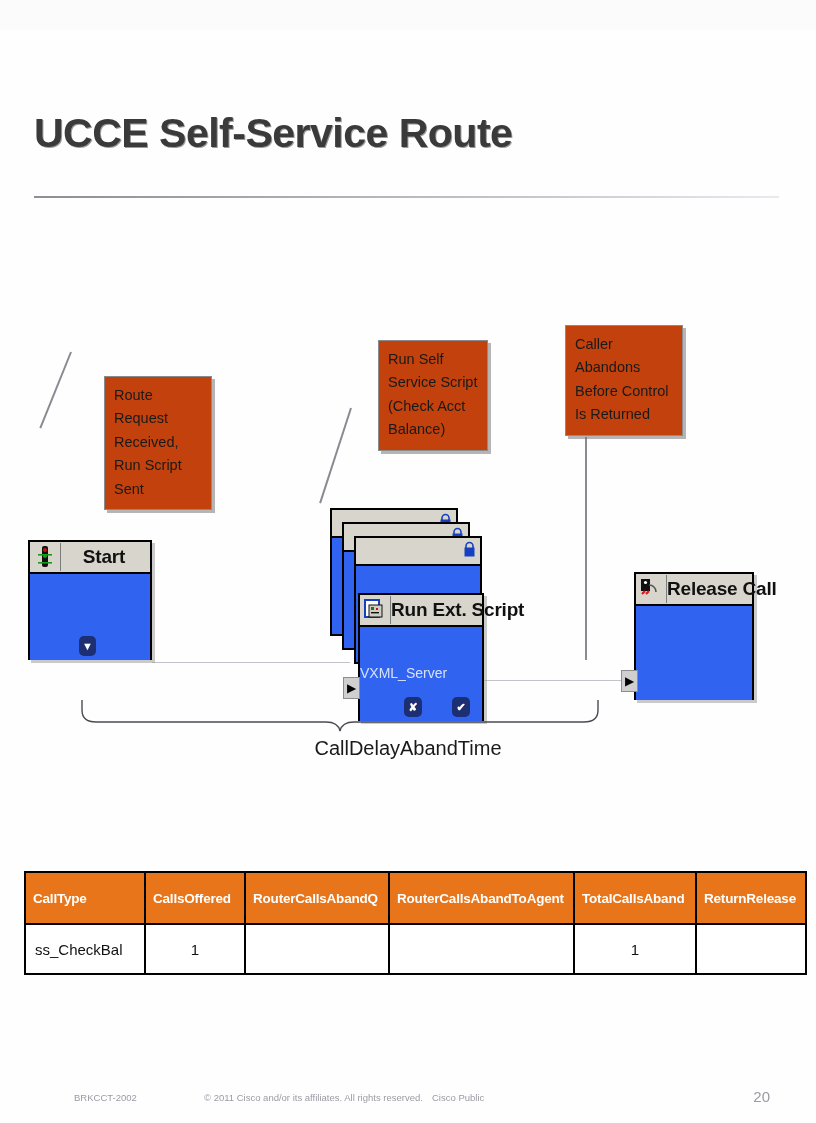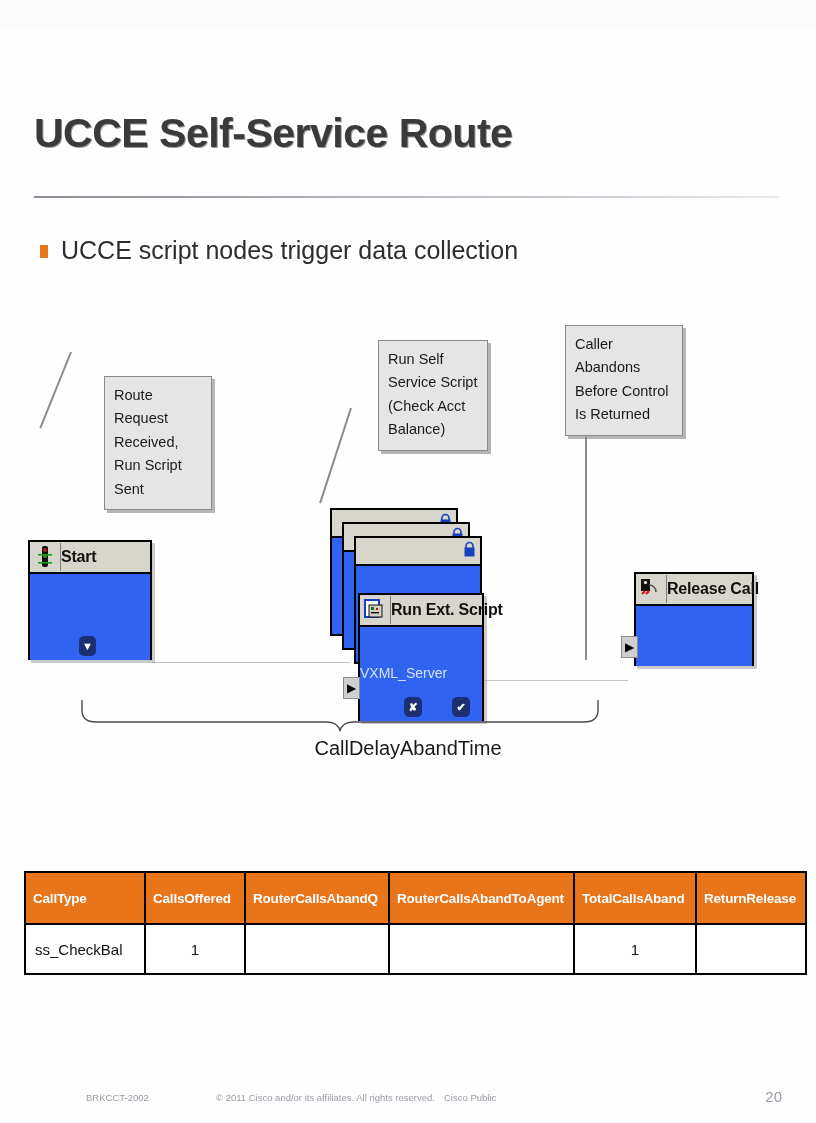--- a/index.html
+++ b/index.html
@@ -38,21 +38,21 @@
   .bullet-row{position:absolute;left:40px;top:236px;display:flex;align-items:flex-start;}
   .bullet-mark{width:8px;height:13px;background:#e8761b;margin-top:9px;margin-right:13px;flex:none;}
   .bullet-text{font-size:25px;color:#2d2d2d;white-space:nowrap;}
 
   
   #diagram{position:absolute;left:0px;top:300px;width:816px;height:500px;}
 
   
   .callout{
     position:absolute;
-    background:#e5e5e5;
+    background:#c2410c;
     border:1px solid #8b8b8b;
     box-shadow:3px 3px 0 rgba(120,120,120,.55);
     padding:7px 9px 8px 9px;
     font-size:14.5px;
     line-height:1.62;
     color:#1a1a1a;
     box-sizing:border-box;
   }
   #callout-route{left:104px;top:76px;width:108px;}
   #callout-runself{left:378px;top:40px;width:110px;}
@@ -74,40 +74,40 @@
   }
   .node-head{
     height:30px;background:#d8d6cc;border-bottom:2px solid #000;
     display:flex;align-items:center;
   }
   .node-head .ico{
     width:30px;height:28px;flex:none;border-right:1px solid #7d7d7d;
     display:flex;align-items:center;justify-content:center;background:#d8d6cc;
   }
   .node-head .ttl{
-    flex:1;text-align:left;font-size:16px;font-weight:bold;color:#111;
+    flex:1;text-align:center;font-size:19px;font-weight:bold;color:#111;
     letter-spacing:-.2px;white-space:nowrap;padding-right:3px;
   }
   .node-body{position:relative;height:calc(100% - 30px);background:#2f63f0;}
   .node-body .blabel{
     position:absolute;left:0;right:0;top:38px;
     color:#d6e2fb;font-size:14px;
   }
 
   
   .port{position:absolute;background:#1c2f72;border-radius:5px;display:flex;align-items:center;justify-content:center;color:#fff;font-size:11px;font-weight:bold;}
   .port-down{width:17px;height:20px;}
   .port-sq{width:18px;height:20px;}
   .port-in{
     position:absolute;width:15px;height:20px;background:#cfcfcf;border:1px solid #8d8d8d;
     display:flex;align-items:center;justify-content:center;color:#000;font-size:12px;
   }
 
   #node-start{left:28px;top:240px;width:124px;height:120px;}
-  #node-release{left:634px;top:272px;width:120px;height:94px;}
+  #node-release{left:634px;top:272px;width:120px;height:128px;}
 
   
   .stackcard{
     position:absolute;border:2px solid #000;background:#2f63f0;box-sizing:border-box;
   }
   .stackcard .sc-head{height:26px;background:#d8d6cc;border-bottom:2px solid #000;position:relative;}
   .sc-lock{position:absolute;right:4px;top:3px;width:13px;height:16px;}
   #sc1{left:330px;top:208px;width:128px;height:128px;}
   #sc2{left:342px;top:222px;width:128px;height:128px;}
   #sc3{left:354px;top:236px;width:128px;height:128px;}
@@ -135,40 +135,36 @@
     border:2px solid #000;height:50px;text-align:left;padding:0 7px;
     letter-spacing:-.2px;white-space:nowrap;
   }
   #data-table td{
     border:2px solid #000;height:48px;font-size:15px;padding:0 9px;
     text-align:center;color:#111;background:#fff;
   }
   #data-table td.first{text-align:left;}
 
   
-  #footer{position:absolute;left:12px;top:1092px;width:802px;height:22px;font-size:9.5px;color:#9a9aa4;}
+  #footer{position:absolute;left:0;top:1092px;width:802px;height:22px;font-size:9.5px;color:#9a9aa4;}
   #footer .f1{position:absolute;left:74px;top:0;}
   #footer .f2{position:absolute;left:204px;top:0;}
   #footer .f3{position:absolute;left:432px;top:0;}
   #footer .pg{position:absolute;right:32px;top:-4px;font-size:15px;color:#9a9aa4;}
 </style>
 </head>
 <body>
 
 <div class="slide">
 
   <div class="topband"></div>
 
   <div id="page-title">UCCE Self-Service Route</div>
   <div id="title-rule"></div>
 
-  <div class="bullet-row">
-    <div class="bullet-mark"></div>
-    <div class="bullet-text">UCCE script nodes trigger data collection</div>
-  </div>
 
   <div id="diagram">
 
     <div class="leader" id="leader-route"></div>
     <div class="leader" id="leader-runself"></div>
     <div class="leader" id="leader-caller"></div>
 
     <div class="callout" id="callout-runself">Run Self Service Script (Check Acct Balance)</div>
     <div class="callout" id="callout-route">Route Request Received, Run Script Sent</div>
     <div class="callout" id="callout-caller">Caller Abandons Before Control Is Returned</div>

